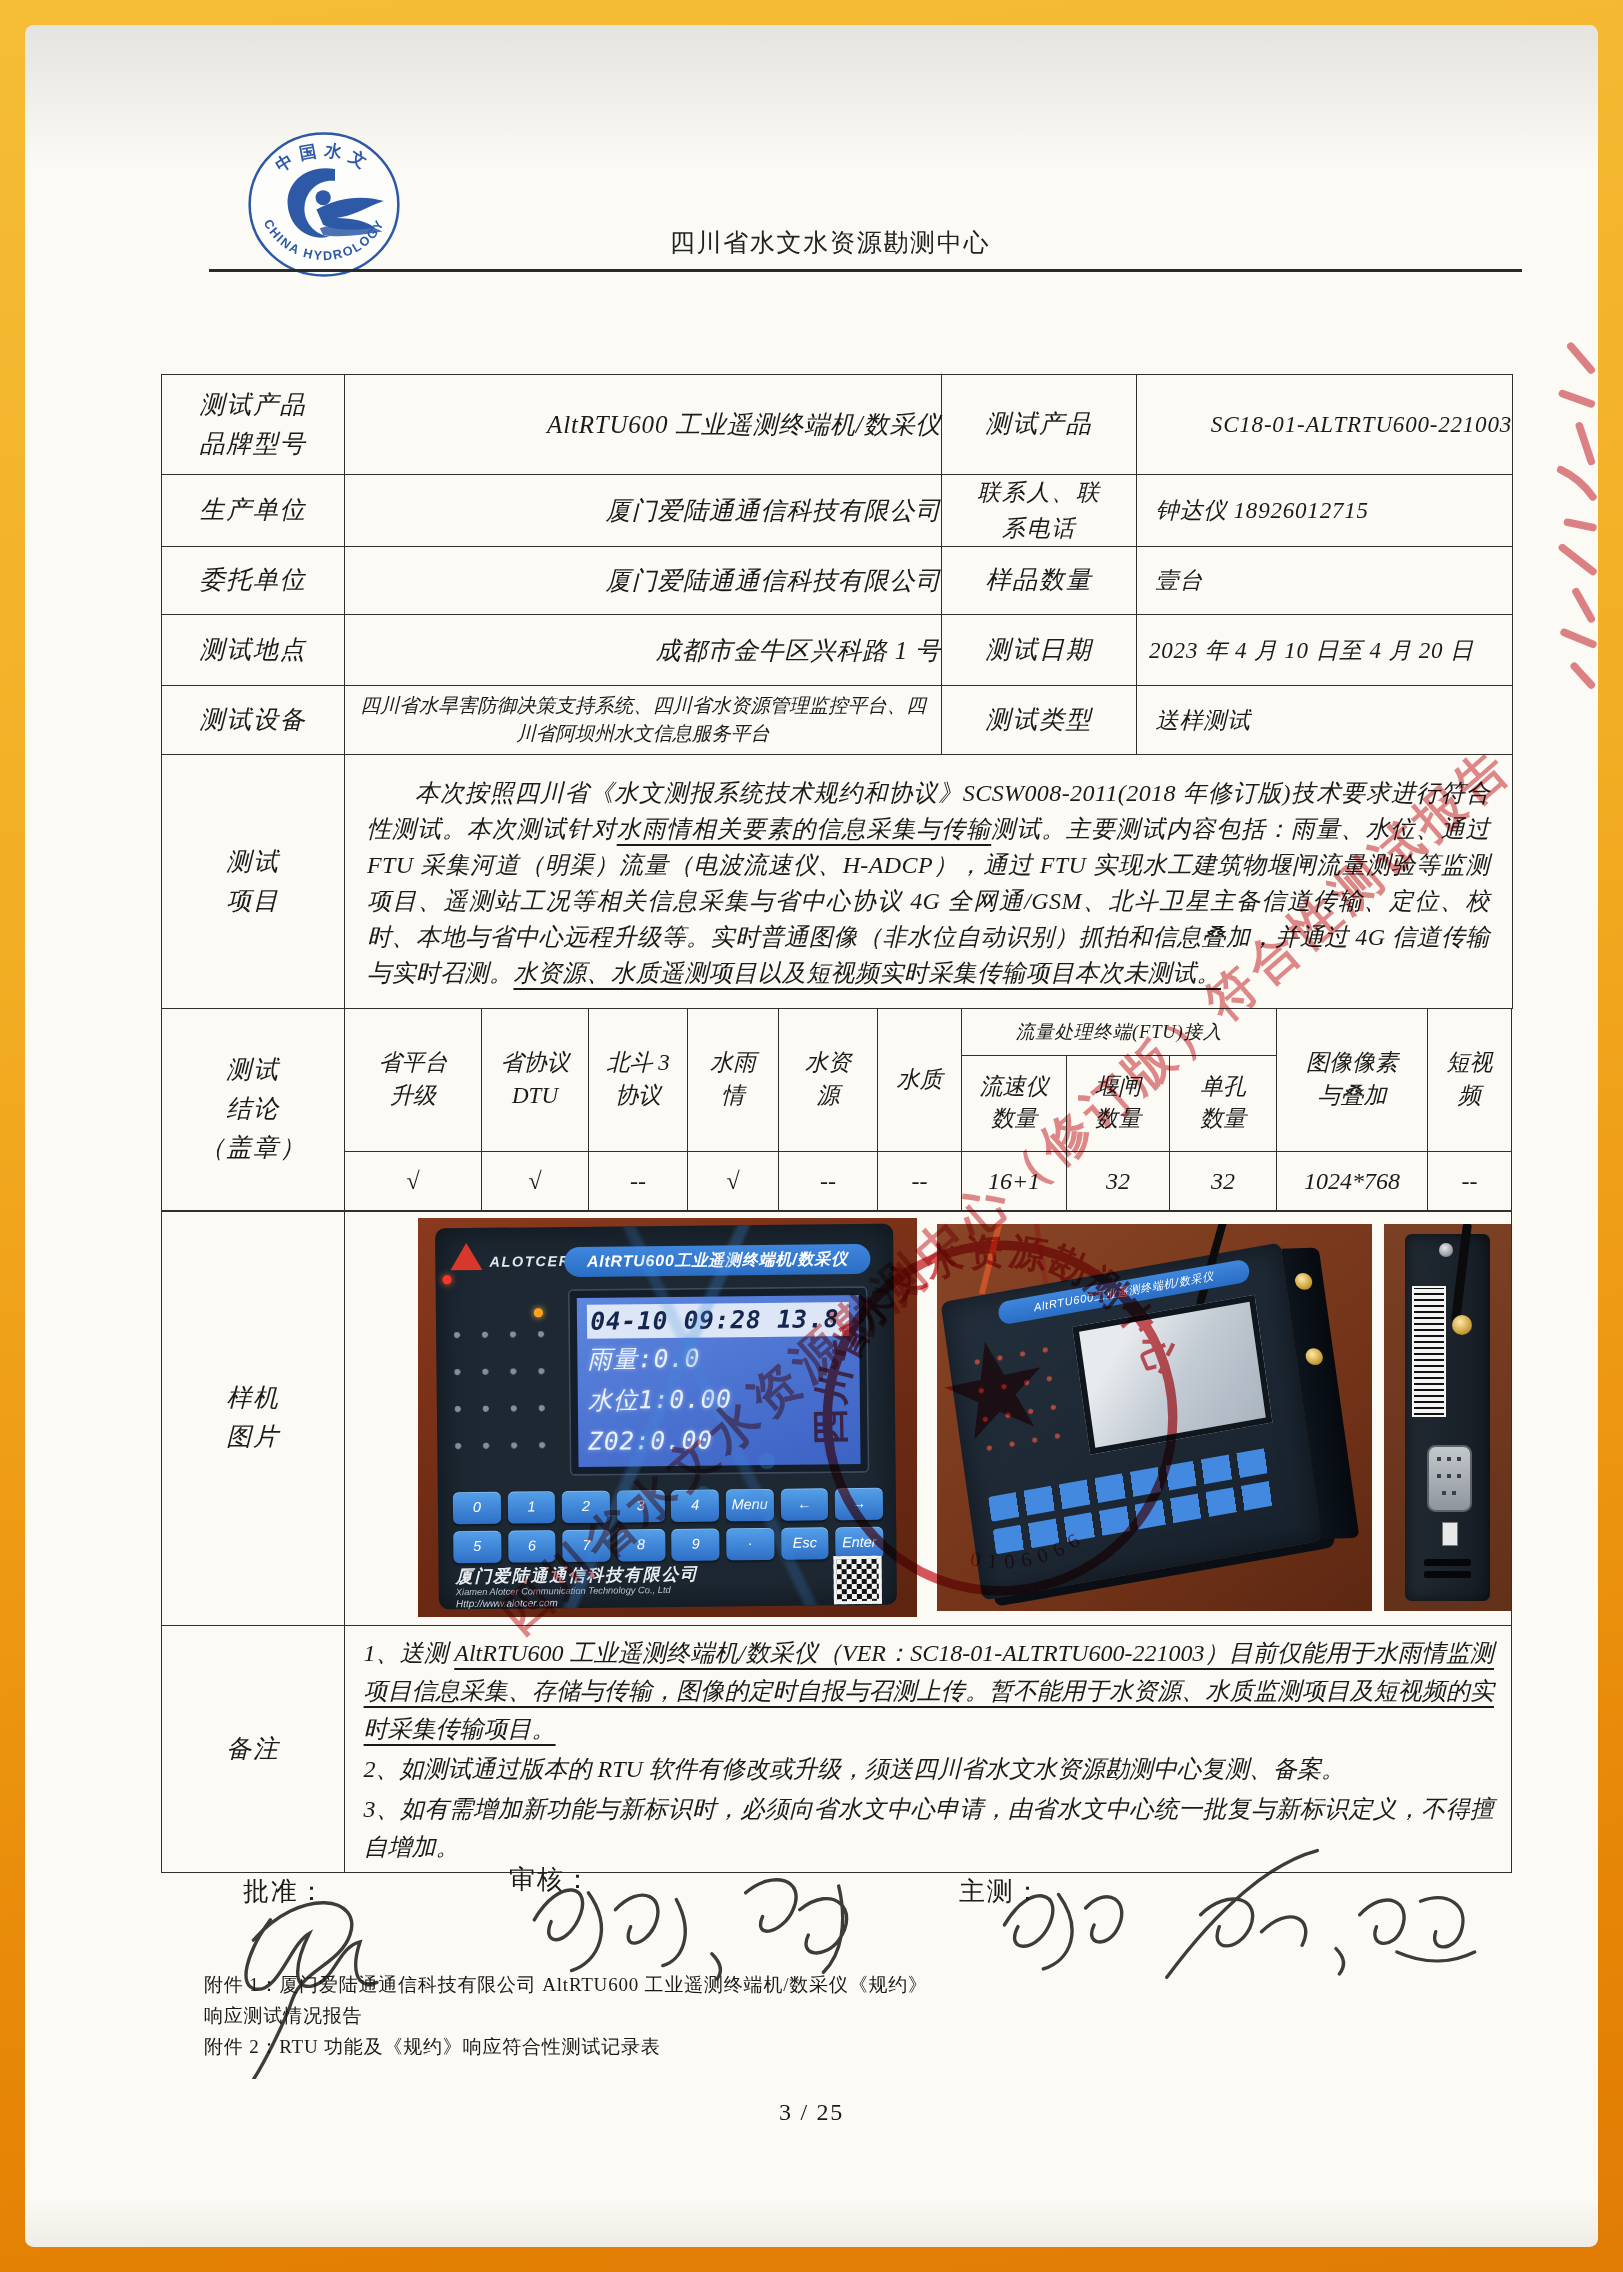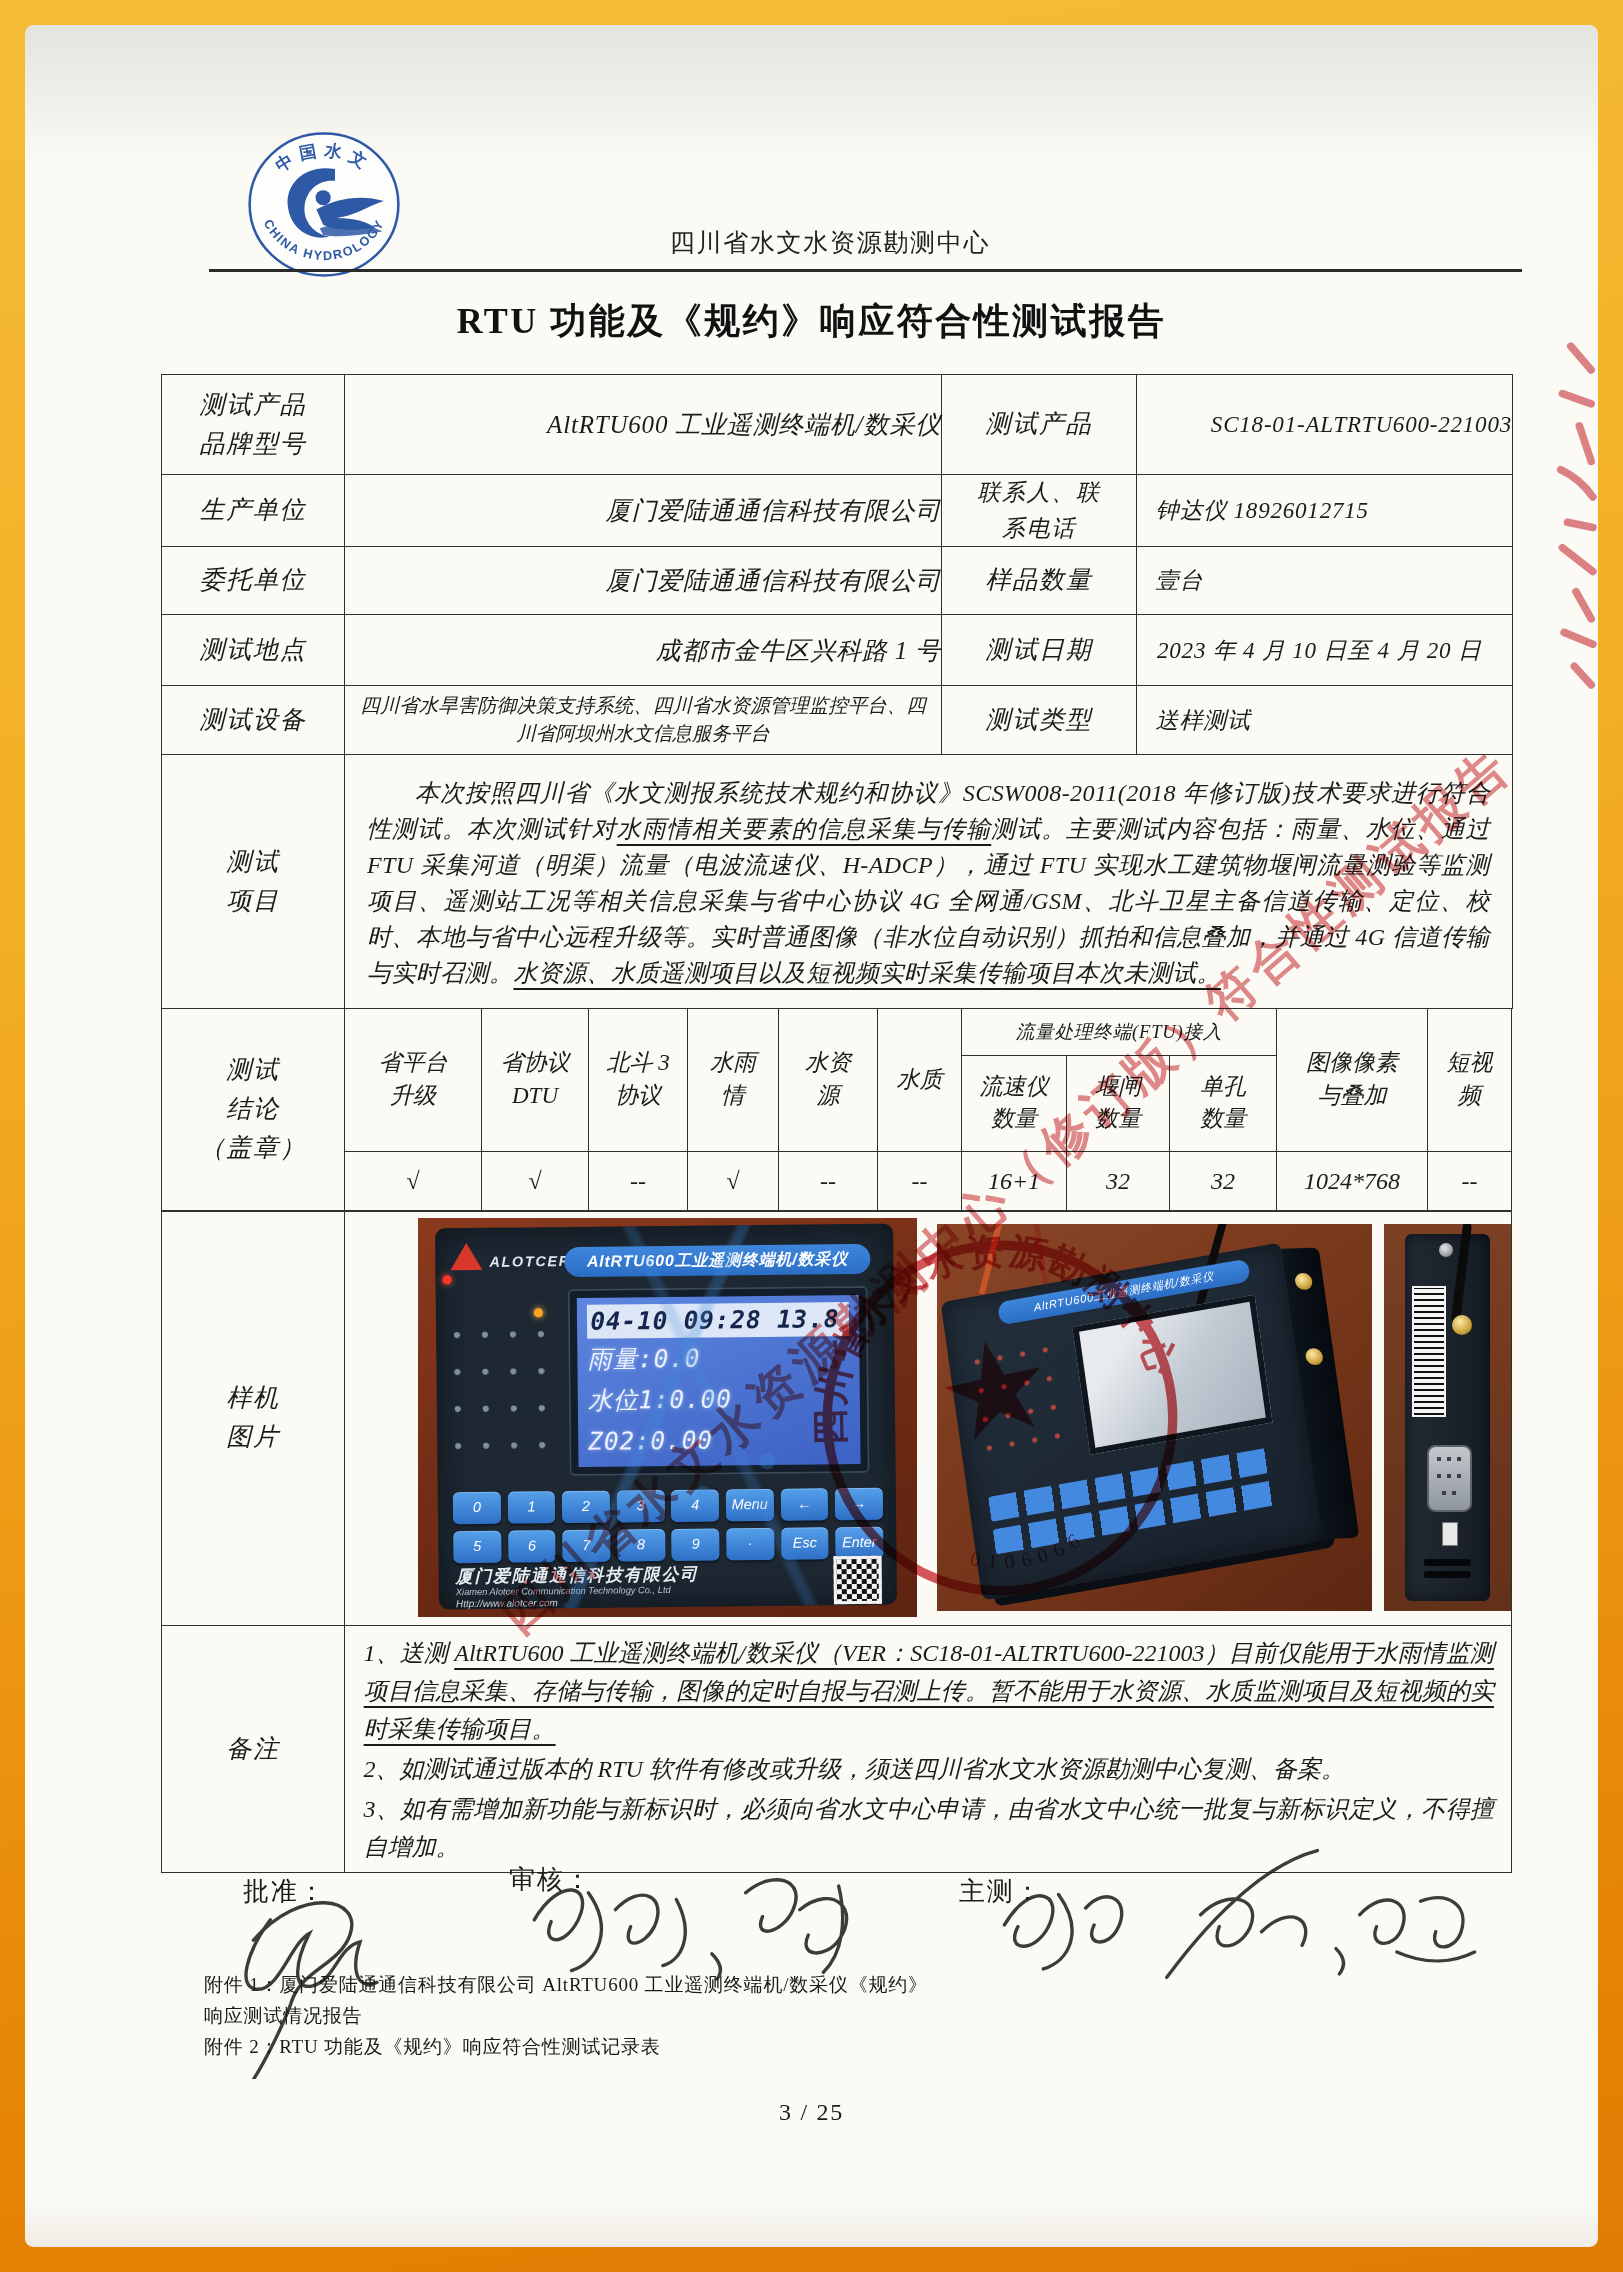--- a/index.html
+++ b/index.html
@@ -141,21 +141,20 @@
       <text font-size="15" fill="#2d59a6" font-weight="bold" font-family="Liberation Sans,sans-serif" letter-spacing="2"><textPath href="#logoBot" startOffset="50%" text-anchor="middle">CHINA HYDROLOGY</textPath></text>
       <path d="M118,58 C84,52 60,74 62,100 C64,128 88,144 112,138 C94,136 80,120 82,102 C84,82 100,70 118,72 Z" fill="#2d59a6"></path>
       <circle cx="104" cy="92" r="9" fill="#2d59a6"></circle>
       <path d="M96,106 C120,92 150,88 176,96 C152,104 146,112 120,116 C140,116 156,120 166,128 C140,130 120,132 104,124 Z" fill="#2d59a6"></path>
       <path d="M100,128 C128,120 156,122 174,132 C150,136 124,140 104,136 Z" fill="#2d59a6" opacity=".85"></path>
     </svg>
   </div>
 
   <div class="org">四川省水文水资源勘测中心</div>
   <div class="rule"></div>
-  <div class="title">RTU 功能及《规约》响应符合性测试报告</div>
 
   <div class="tbl-wrap">
 
     <table>
       <colgroup>
           <col style="width:183px">
           <col style="width:597px">
           <col style="width:195px">
           <col style="width:376px">
         </colgroup>
@@ -177,21 +176,21 @@
       <tr style="height:68px">
         <td class="lbl">委托单位</td>
         <td class="cen">厦门爱陆通通信科技有限公司</td>
         <td class="lbl">样品数量</td>
         <td class="lft">壹台</td>
       </tr>
       <tr style="height:71px">
         <td class="lbl">测试地点</td>
         <td class="cen">成都市金牛区兴科路 1 号</td>
         <td class="lbl">测试日期</td>
-        <td class="lft" style="padding-left:20px">2023 年 4 月 10 日至 4 月 20 日</td>
+        <td class="lft" style="padding-left:12px">2023 年 4 月 10 日至 4 月 20 日</td>
       </tr>
       <tr style="height:69px">
         <td class="lbl">测试设备</td>
         <td class="small">四川省水旱害防御决策支持系统、四川省水资源管理监控平台、四川省阿坝州水文信息服务平台</td>
         <td class="lbl">测试类型</td>
         <td class="lft">送样测试</td>
       </tr>
       <tr style="height:254px">
         <td class="lbl pre">测试
 项目</td>

